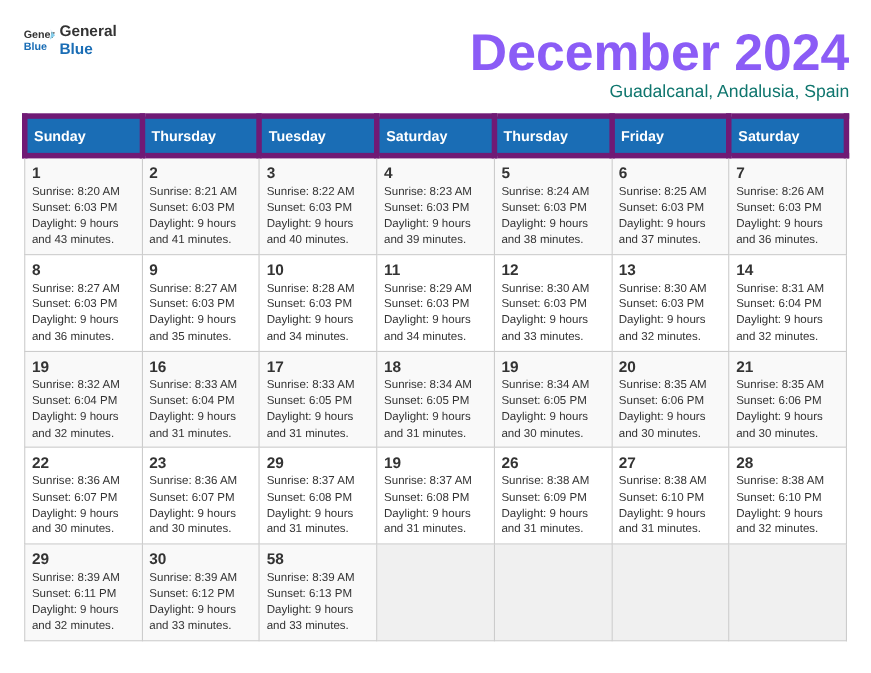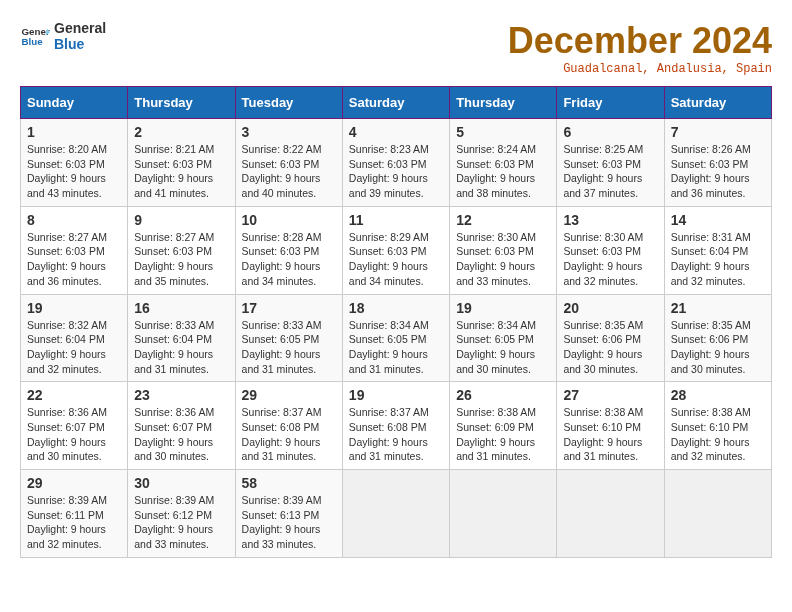--- a/index.html
+++ b/index.html
@@ -22,42 +22,41 @@
       gap: 4px;
     }
     .logo-icon {
       width: 30px;
       height: 30px;
     }
     .title-area {
       text-align: right;
     }
     .month-title {
-      font-size: 36px;
+      font-size: 47px;
       font-weight: bold;
-      color: #a16207;
+      color: #8b5cf6;
     }
     .location {
-      font-size: 12px;
-      color: #c2410c;
-      font-family: Liberation Mono, monospace;
+      font-size: 16px;
+      color: #0f766e;
     }
     table {
       width: 100%;
       border-collapse: collapse;
       font-size: 11px;
     }
     thead tr th {
       background-color: #1a6db5;
       color: #fff;
       padding: 8px 6px;
       text-align: left;
       font-size: 13px;
       font-weight: bold;
-      border: 1px solid #701a75;
+      border: 5px solid #701a75;
     }
     tbody tr td {
       border: 1px solid #ccc;
       padding: 5px 6px;
       vertical-align: top;
       width: calc(100% / 7);
       min-height: 80px;
       background: #fff;
     }
     tbody tr:nth-child(odd) td {

